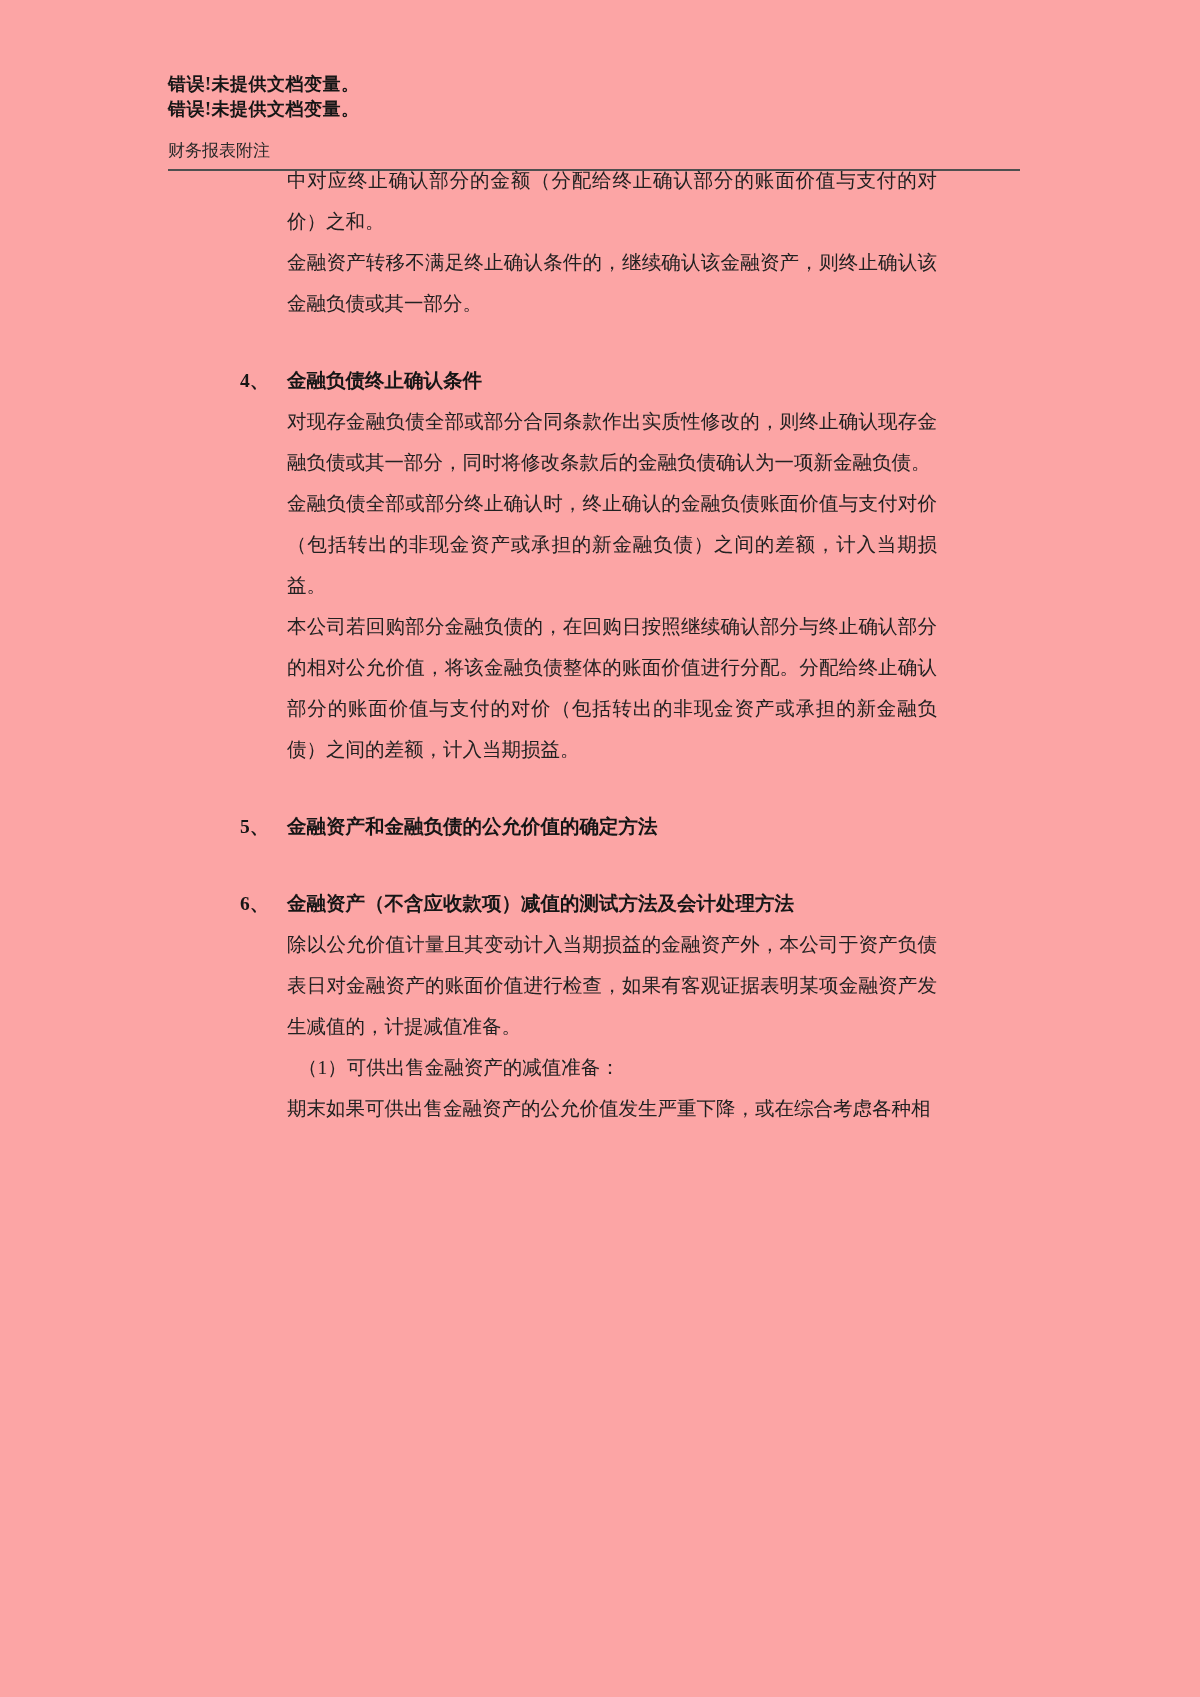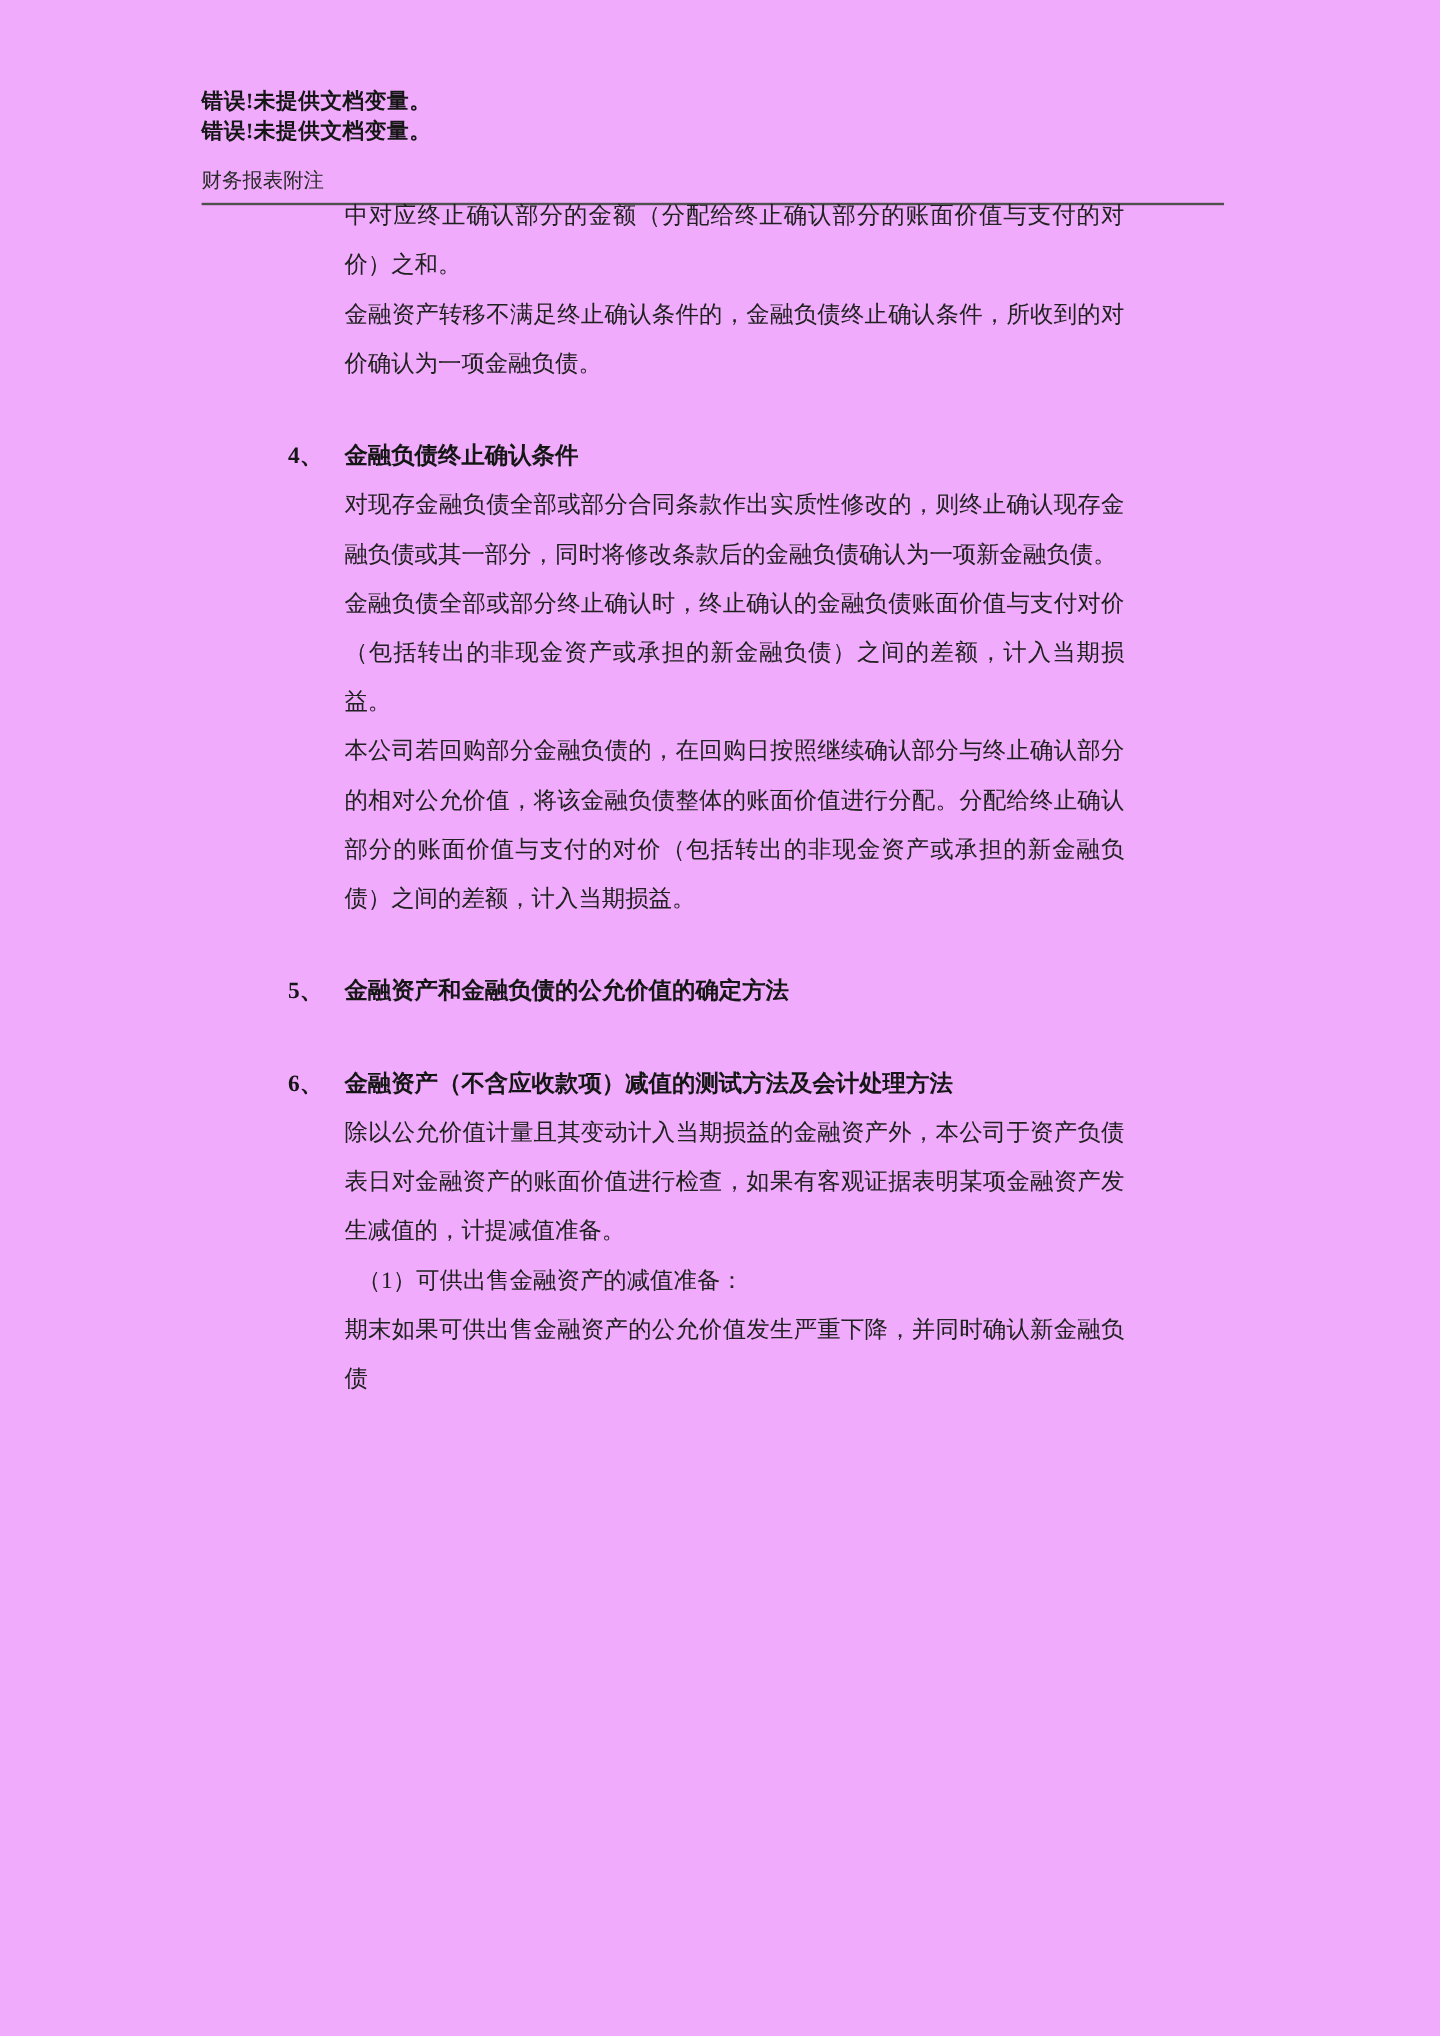--- a/index.html
+++ b/index.html
@@ -5,21 +5,21 @@
   html, body {
     margin: 0;
     padding: 0;
     background: #e8e8e8;
   }
   .page {
     position: relative;
     width: 1200px;
     height: 1697px;
     margin: 0 auto;
-    background: #f0abfc;
+    background: #fca5a5;
     overflow: hidden;
     font-family: "Liberation Serif", serif;
   }
   .header {
     position: absolute;
     left: 168px;
     top: 72px;
     width: 852px;
   }
   .hdr-bold {
@@ -80,25 +80,25 @@
 
   <div class="header">
     <div class="hdr-bold">错误!未提供文档变量。</div>
     <div class="hdr-bold">错误!未提供文档变量。</div>
     <div class="hdr-normal">财务报表附注</div>
     <div class="hdr-rule"></div>
   </div>
 
   <div class="doc-body" id="doc-body">
       <p class="para">中对应终止确认部分的金额（分配给终止确认部分的账面价值与支付的对价）之和。</p>
-      <p class="para">金融资产转移不满足终止确认条件的，金融负债终止确认条件，所收到的对价确认为一项金融负债。</p>
+      <p class="para">金融资产转移不满足终止确认条件的，继续确认该金融资产，则终止确认该金融负债或其一部分。</p>
       <div class="sec-heading"><span class="sec-num">4、</span><span class="sec-title">金融负债终止确认条件</span></div>
       <p class="para">对现存金融负债全部或部分合同条款作出实质性修改的，则终止确认现存金融负债或其一部分，同时将修改条款后的金融负债确认为一项新金融负债。</p>
       <p class="para">金融负债全部或部分终止确认时，终止确认的金融负债账面价值与支付对价（包括转出的非现金资产或承担的新金融负债）之间的差额，计入当期损益。</p>
       <p class="para">本公司若回购部分金融负债的，在回购日按照继续确认部分与终止确认部分的相对公允价值，将该金融负债整体的账面价值进行分配。分配给终止确认部分的账面价值与支付的对价（包括转出的非现金资产或承担的新金融负债）之间的差额，计入当期损益。</p>
       <div class="sec-heading"><span class="sec-num">5、</span><span class="sec-title">金融资产和金融负债的公允价值的确定方法</span></div>
       <div class="sec-heading"><span class="sec-num">6、</span><span class="sec-title">金融资产（不含应收款项）减值的测试方法及会计处理方法</span></div>
       <p class="para">除以公允价值计量且其变动计入当期损益的金融资产外，本公司于资产负债表日对金融资产的账面价值进行检查，如果有客观证据表明某项金融资产发生减值的，计提减值准备。</p>
       <p class="para para-sub">（1）可供出售金融资产的减值准备：</p>
-      <p class="para">期末如果可供出售金融资产的公允价值发生严重下降，并同时确认新金融负债</p>
+      <p class="para">期末如果可供出售金融资产的公允价值发生严重下降，或在综合考虑各种相</p>
     </div>
 
 </div>
 
 </body></html>

